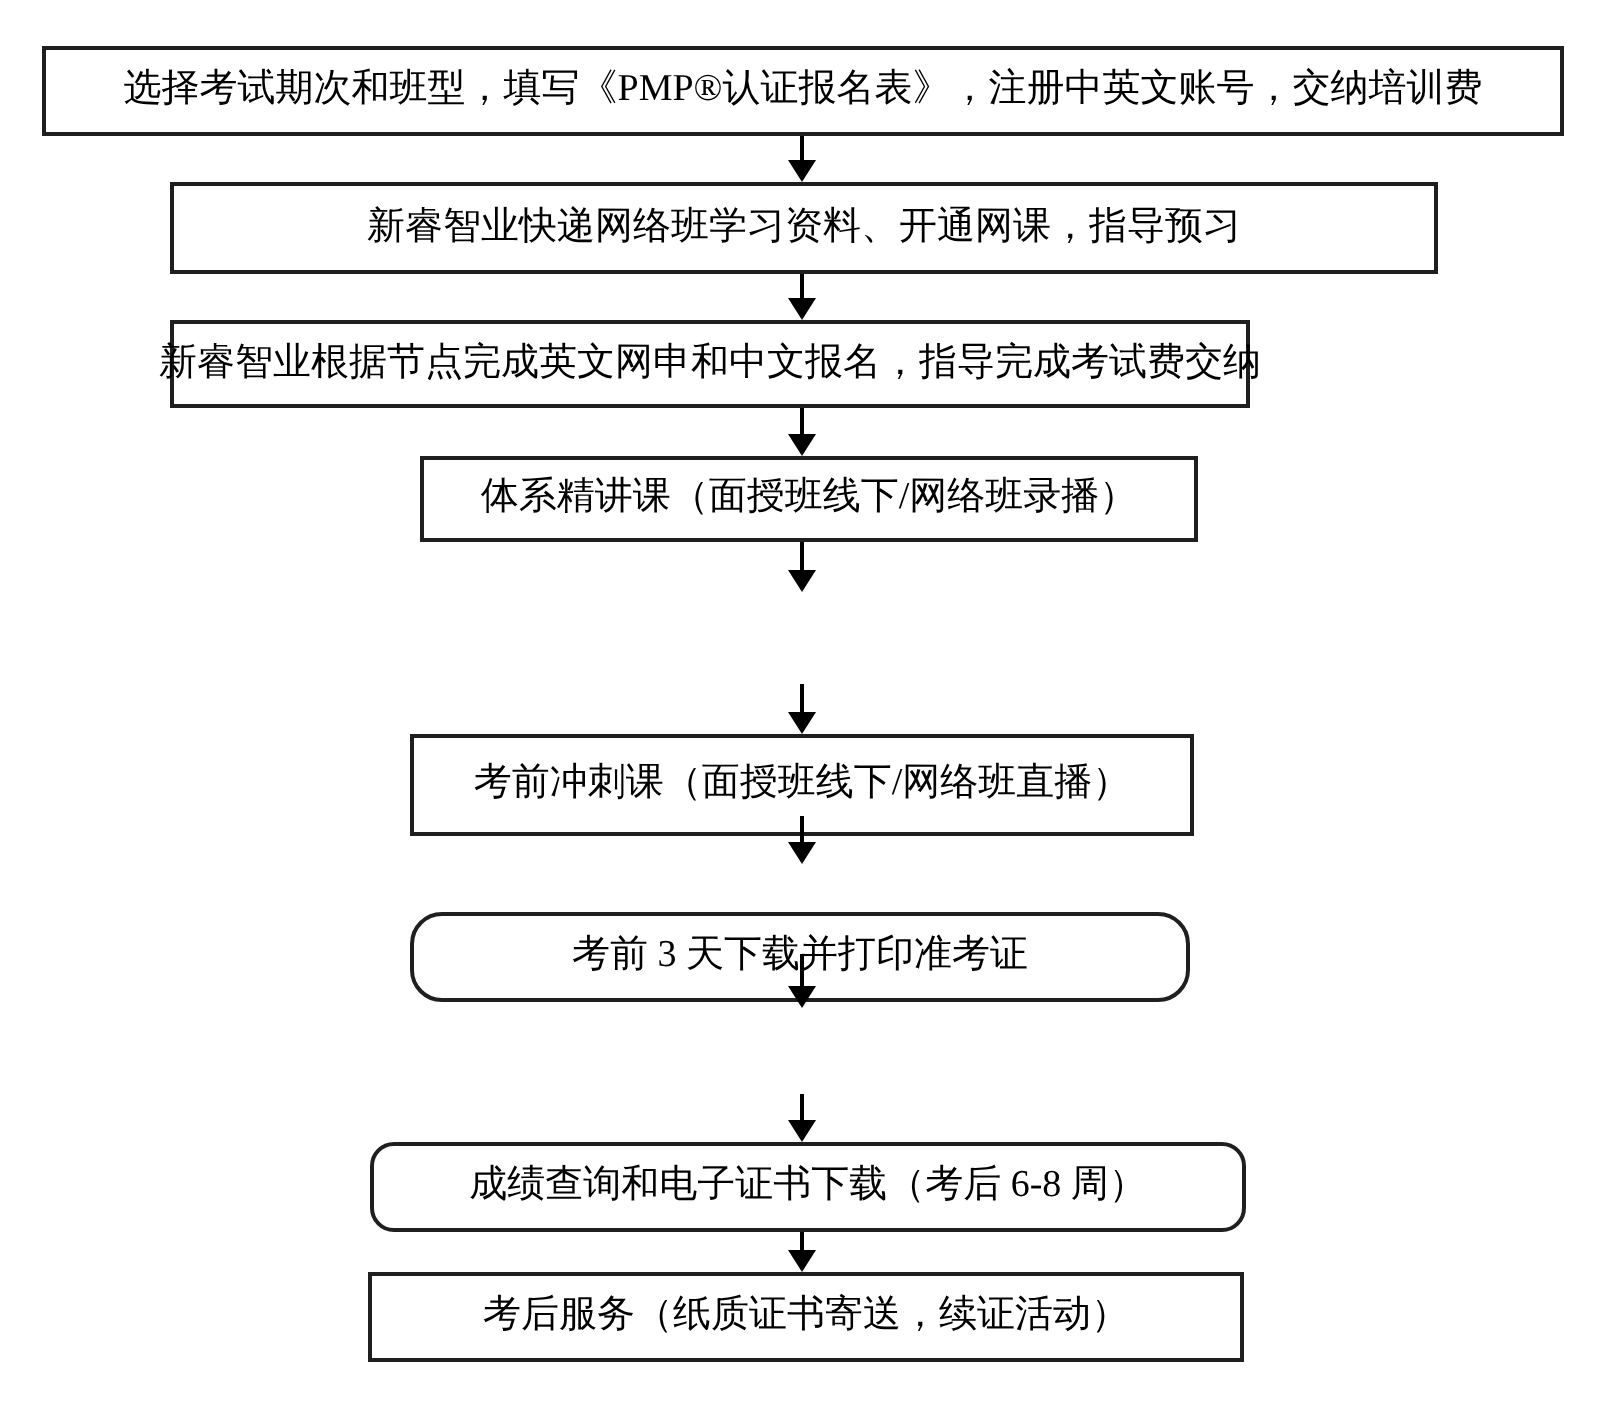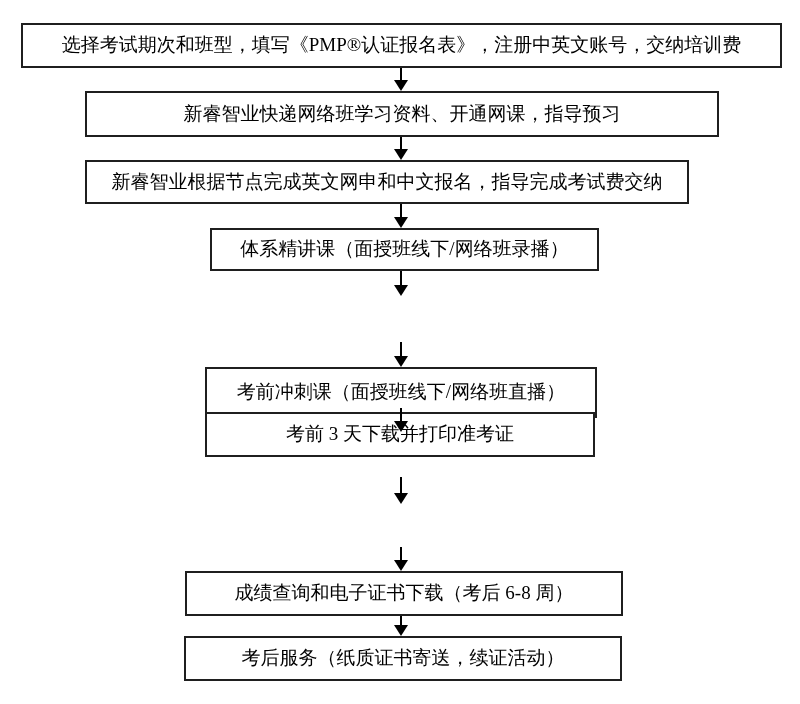--- a/index.html
+++ b/index.html
@@ -30,27 +30,27 @@
     text-align: center;
     font-size: 19px;
     color: var(--text-color);
     padding: 0 6px;
     line-height: 1.2;
     white-space: nowrap;
   }
   
   .b1  { left: 21px;  top: 23px;  width: 761px; height: 45px; }
   .b2  { left: 85px;  top: 91px;  width: 634px; height: 46px; }
-  .b3  { left: 85px;  top: 160px; width: 604px; height: 44px; }
+  .b3  { left: 85px;  top: 160px; width: 540px; height: 44px; }
   .b4  { left: 210px; top: 228px; width: 389px; height: 43px; }
   .b5  { left: 99px;  top: 296px; width: 607px; height: 46px; }
   .b6  { left: 205px; top: 367px; width: 392px; height: 51px; }
-  .b7  { left: 205px; top: 412px; width: 390px; height: 45px; }
+  .b7  { left: 205px; top: 456px; width: 390px; height: 45px; border-radius: 16px; }
   .b8  { left: 206px; top: 504px; width: 389px; height: 43px; }
-  .b9  { left: 185px; top: 571px; width: 438px; height: 45px; }
+  .b9  { left: 185px; top: 571px; width: 438px; height: 45px; border-radius: 12px; }
   .b10 { left: 184px; top: 636px; width: 438px; height: 45px; }
 
   .flow-arrow {
     position: absolute;
     left: 394px;
     width: 14px;
     display: flex;
     flex-direction: column;
     align-items: center;
   }

